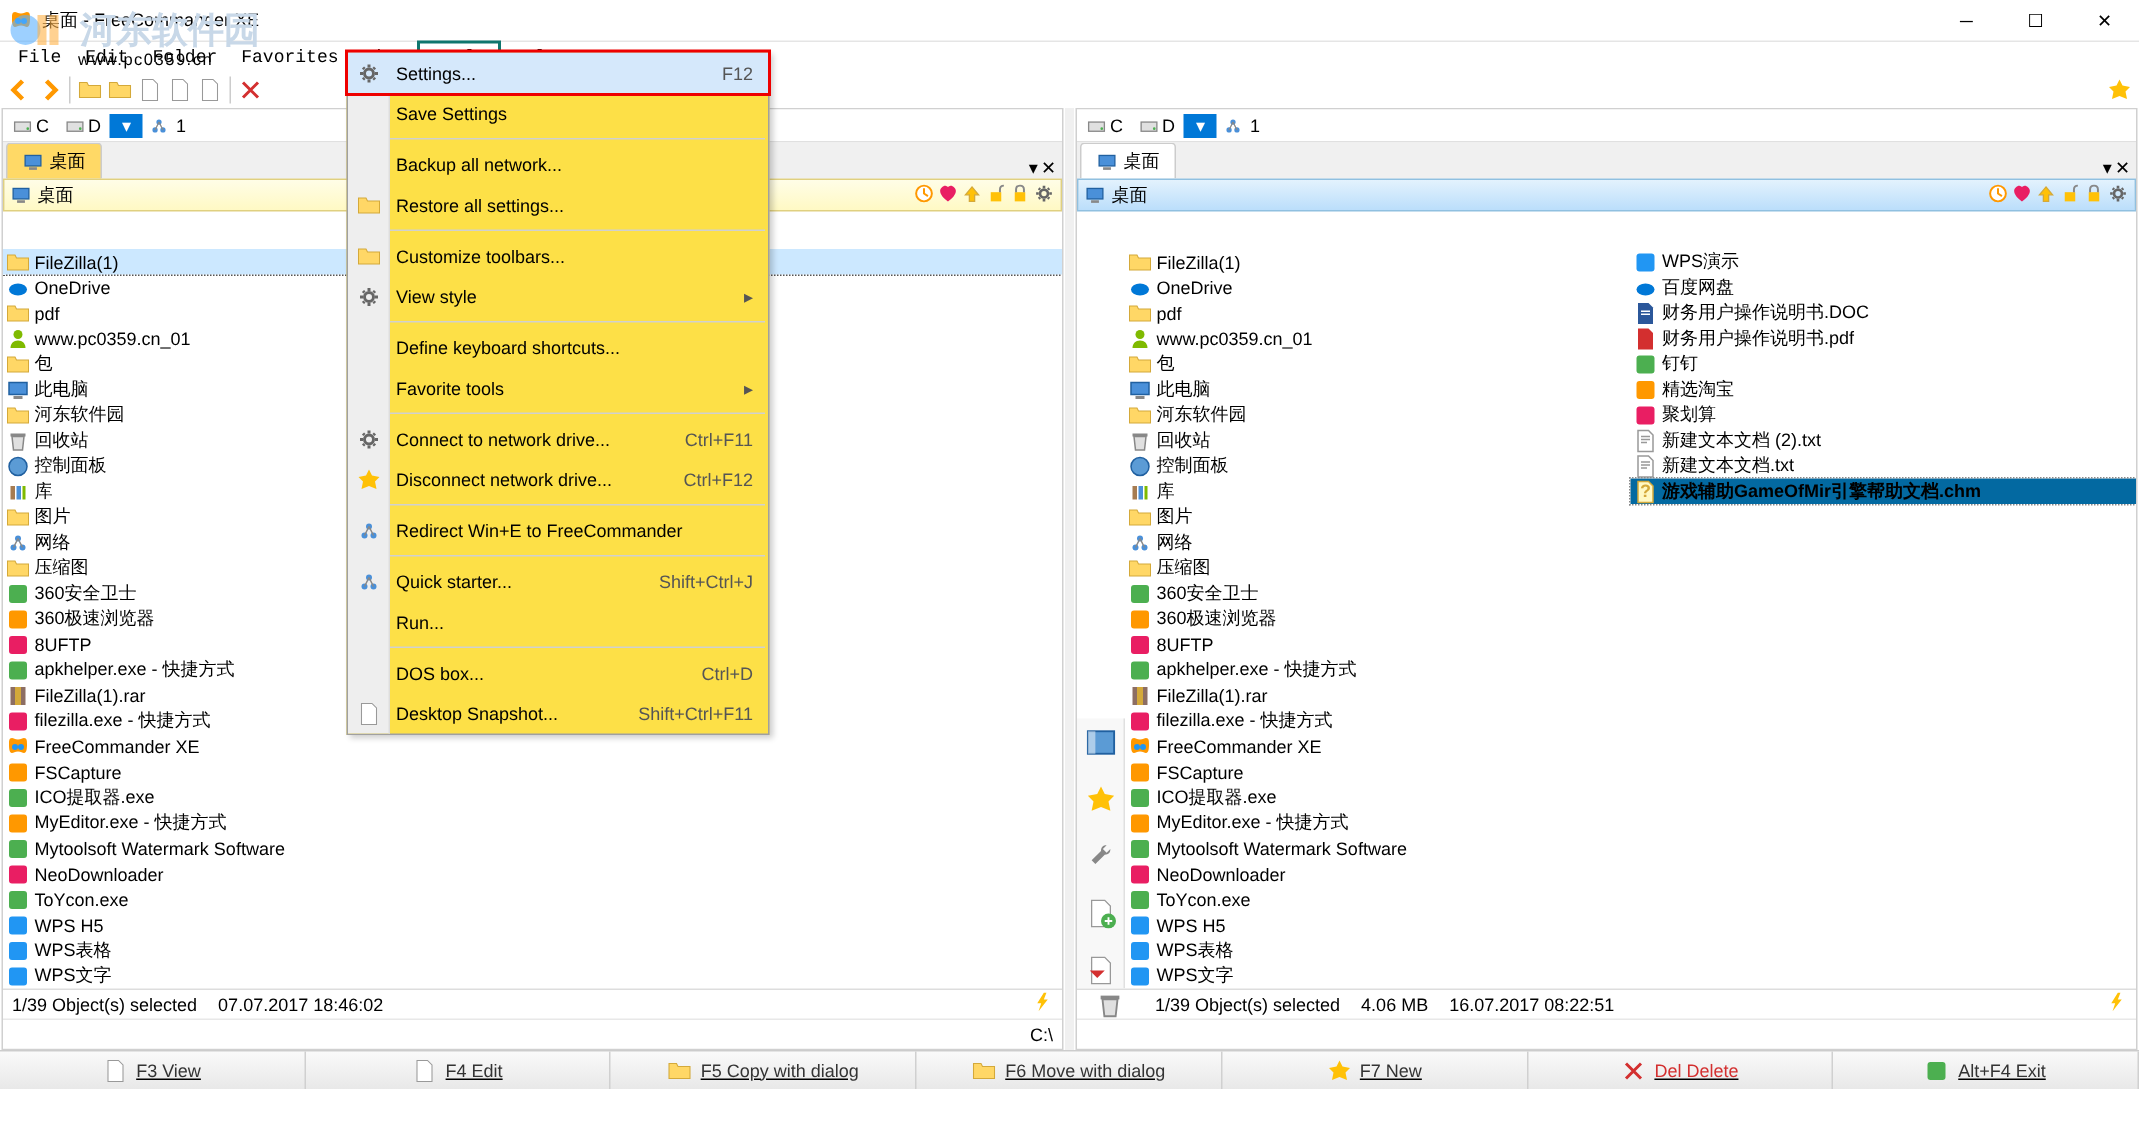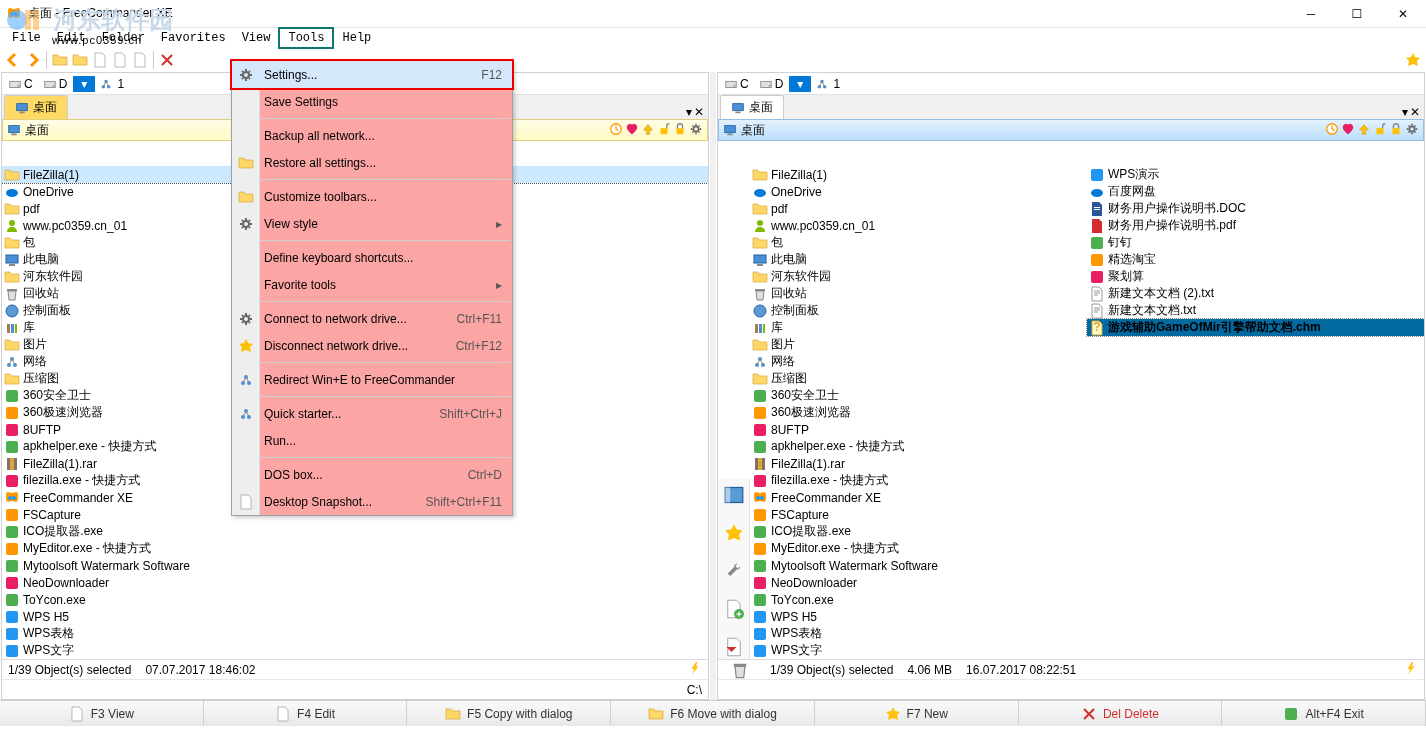--- a/index.html
+++ b/index.html
@@ -49,25 +49,25 @@
     .file-row { height: 17px; display: flex; align-items: center; padding-left: 2px; gap: 3px; white-space: nowrap; overflow: hidden; }
     .file-row.selected-active { background: #cce8ff; outline: 1px dotted #555; }
     .file-row.selected-inactive { background: #0369a1; outline: 1px dotted #888; font-weight: bold; }
     .file-icon { width: 16px; height: 16px; flex-shrink: 0; }
     
     .statusbar { height: 20px; display: flex; align-items: center; background: #fff; border-top: 1px solid #ddd; padding: 0 6px; gap: 14px; }
     .statusbar .grow { flex: 1; }
     
     .pathline { height: 20px; display: flex; align-items: center; background: #fff; padding: 0 6px; justify-content: flex-end; border-top: 1px solid #e8e8e8; }
     
-    .fkeys { height: 26px; display: flex; align-items: flex-start; background: linear-gradient(#fafafa, #e8e8e8); border-top: 1px solid #ccc; }
+    .fkeys { height: 26px; display: flex; align-items: flex-start; background: linear-gradient(#fafafa, #e8e8e8); border-top: 1px solid #ccc; text-decoration: underline; }
     .fkey { flex: 1; display: flex; align-items: center; justify-content: center; gap: 6px; border-right: 1px solid #d0d0d0; height: 100%; }
     
     
-    .dropdown { position: absolute; left: 231px; top: 60px; width: 282px; background: #fca5a5; border: 1px solid #a0a0a0; box-shadow: 2px 2px 4px rgba(0,0,0,0.2); z-index: 100; }
+    .dropdown { position: absolute; left: 231px; top: 34px; width: 282px; background: #fde047; border: 1px solid #a0a0a0; box-shadow: 2px 2px 4px rgba(0,0,0,0.2); z-index: 100; }
     .dropdown-item { height: 27px; display: flex; align-items: center; padding-left: 32px; padding-right: 10px; position: relative; }
     .dropdown-item.highlighted { background: #d5e8fb; outline: 1px solid #7ab0e0; }
     .dropdown-item.highlighted.red-box { outline: 2px solid #e00; }
     .dropdown-icon { position: absolute; left: 6px; width: 16px; height: 16px; }
     .dropdown-label { flex: 1; }
     .dropdown-shortcut { color: #555; }
     .dropdown-arrow { color: #555; margin-left: 6px; }
     .dropdown-sep { height: 1px; background: #d0d0d0; margin: 3px 2px 3px 28px; }
     .dropdown-iconcol { position: absolute; left: 0; top:0; bottom:0; width: 28px; background: #eee; border-right: 1px solid #ddd; z-index: -1; }
     

